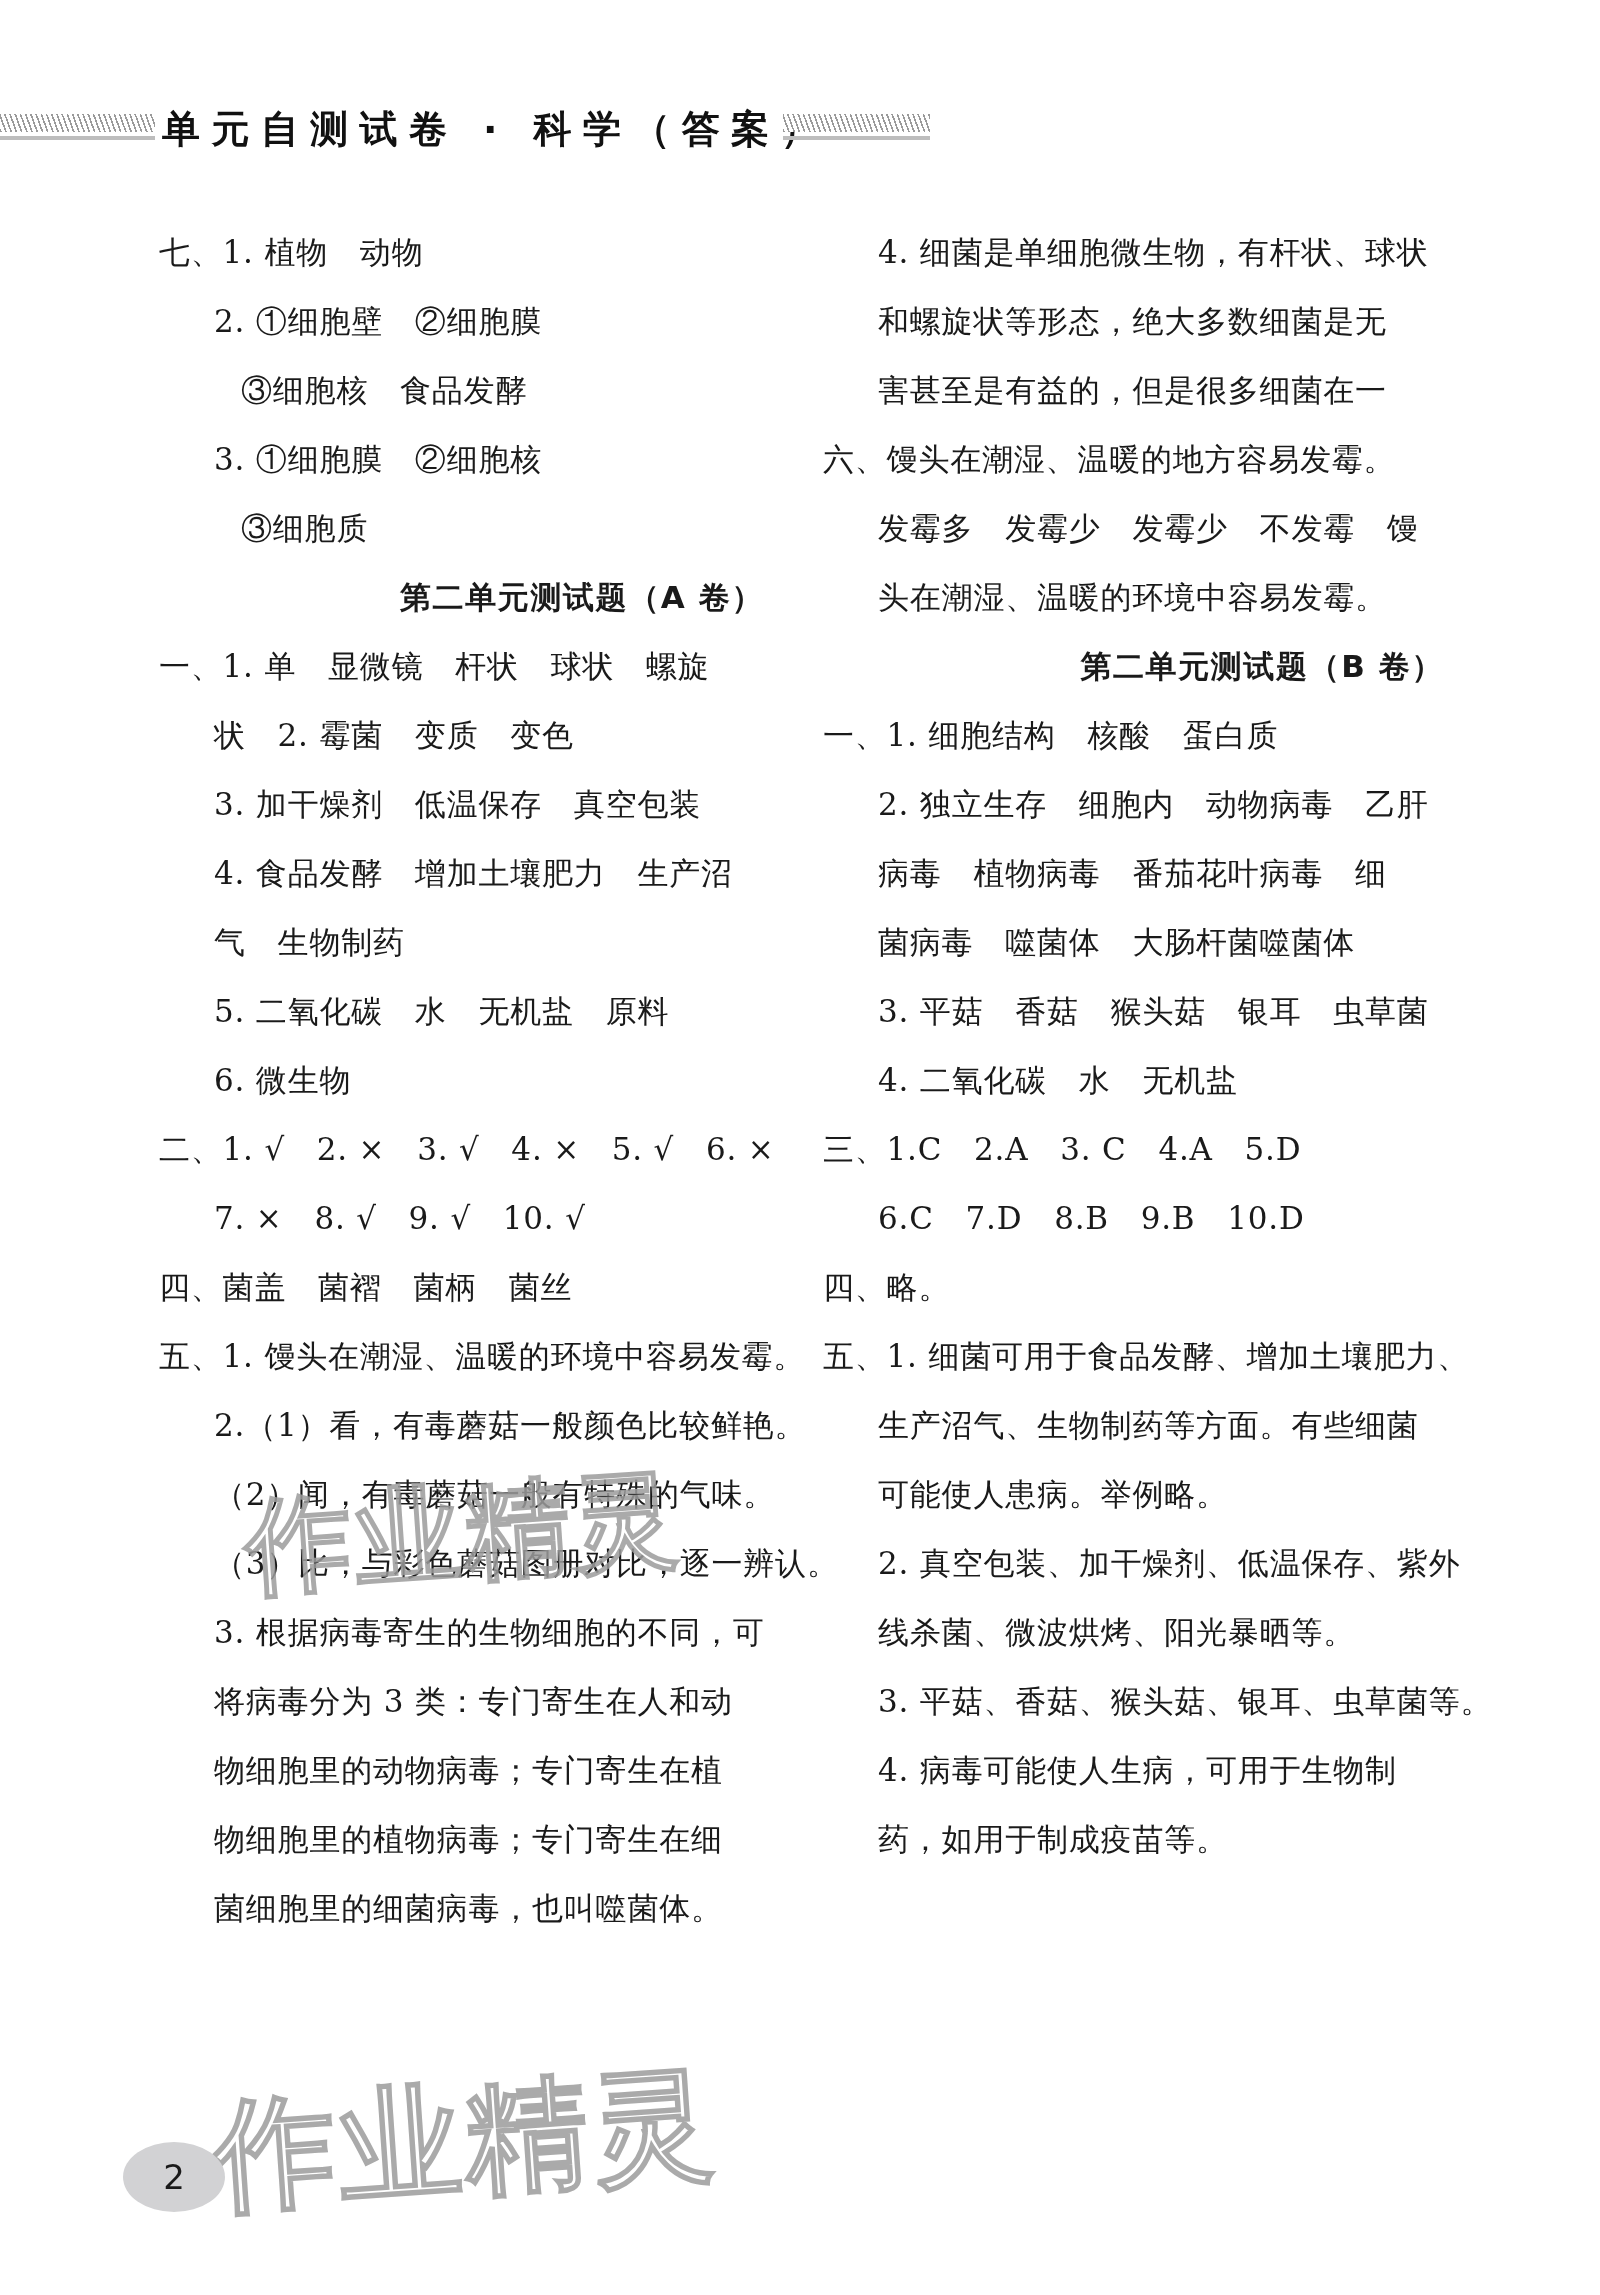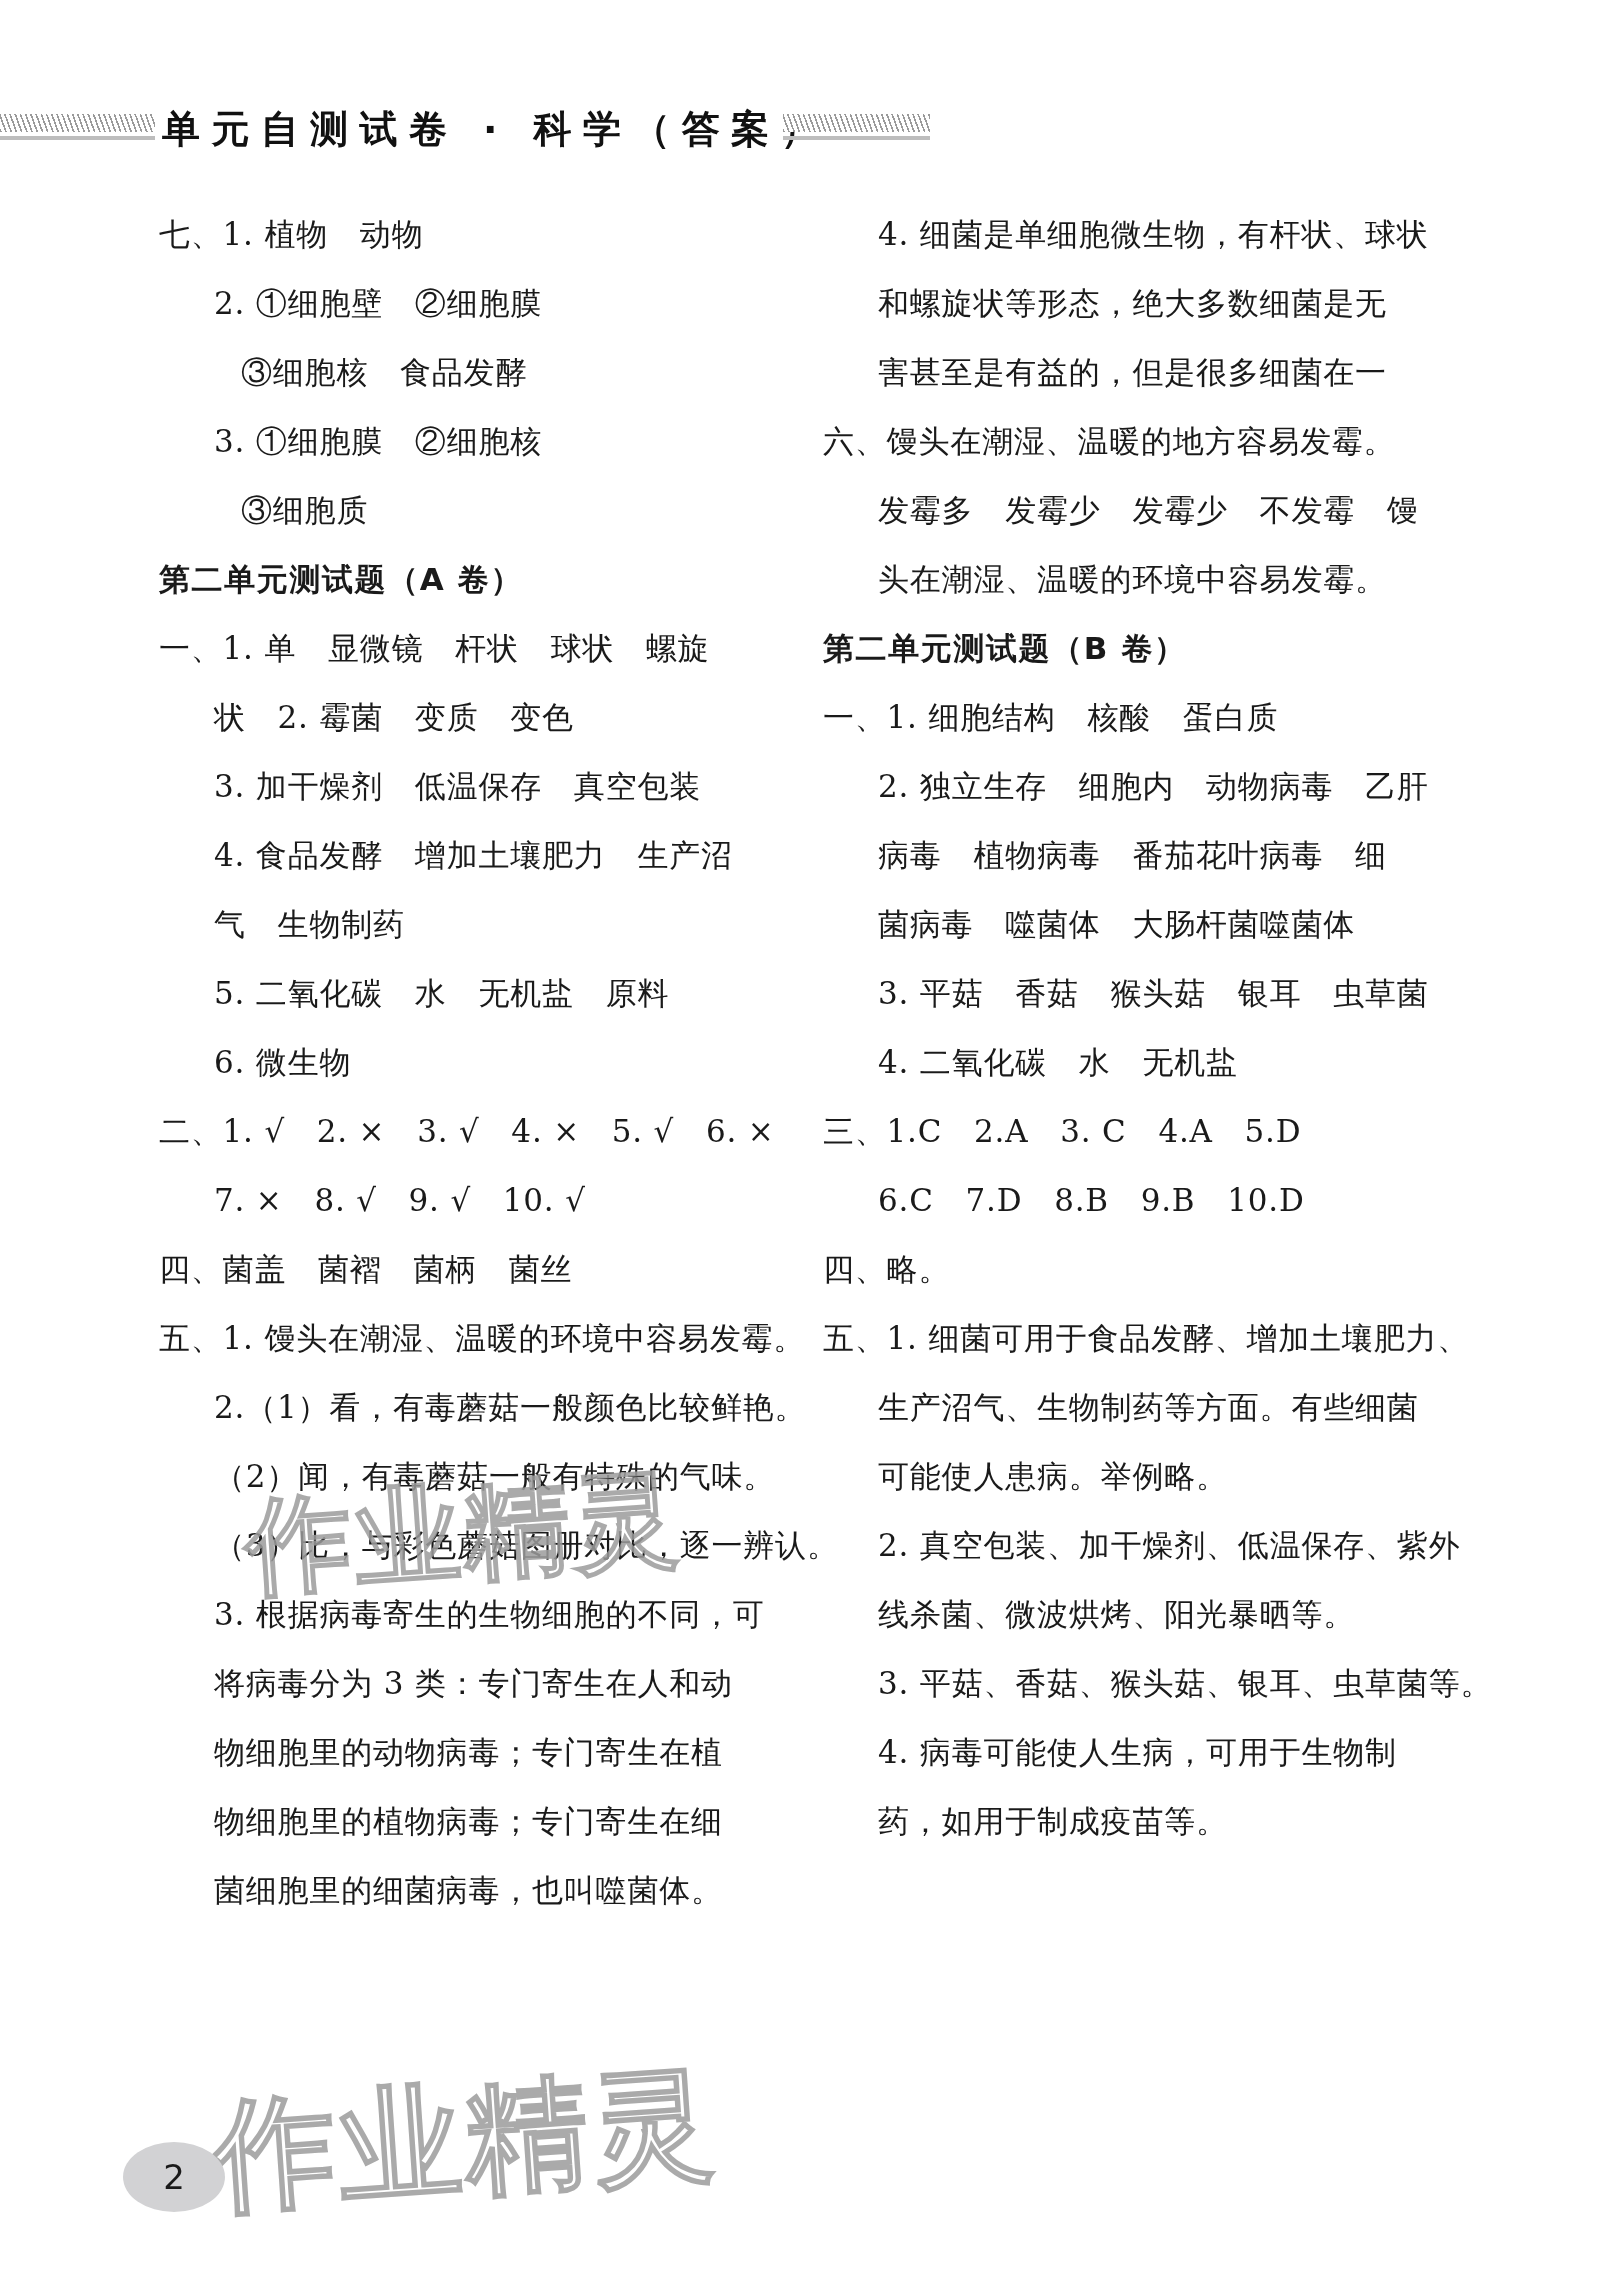--- a/index.html
+++ b/index.html
@@ -12,28 +12,28 @@
     background: repeating-linear-gradient(70deg, #9a9a9a 0 1.6px, #ffffff 1.6px 4.9px); }
   .hdr .stripe.l { left:0; width:155px; }
   .hdr .stripe.r { left:783px; width:147px; }
   .hdr .uline { position:absolute; top:33px; height:4.1px; background:#bdbdbd; }
   .hdr .uline.l { left:0; width:155px; }
   .hdr .uline.r { left:783px; width:147px; }
   .hdr .title { position:absolute; left:162px; top:0; font-family:"DejaVu Sans", "Liberation Sans", sans-serif;
     font-weight:bold; font-size:38px; letter-spacing:11.4px; line-height:52px; color:#111; white-space:nowrap; }
 
   
-  .col { position:absolute; top:200px; }
+  .col { position:absolute; top:218px; }
   .col.left  { left:159px;  width:605px; }
   .col.right { left:823px; width:621px; }
 
   .ln { height:69px; line-height:69px; font-size:31px; white-space:nowrap; letter-spacing:0.8px; }
   .ln.i1 { padding-left:55px; }
   .ln.i2 { padding-left:82px; }
-  .ln.sec { text-align:left; font-family:"DejaVu Sans", "Liberation Sans", sans-serif;
+  .ln.sec { text-align:right; font-family:"DejaVu Sans", "Liberation Sans", sans-serif;
             font-weight:bold; font-size:31px; letter-spacing:1.6px; }
   .col.left .ln.sec { padding-left:0; }
 
   
   .pnum { position:absolute; left:123px; top:2142px; width:102px; height:70px; border-radius:50%;
           background:#d2d2d4; text-align:center; line-height:70px;
           font-family:"DejaVu Sans", "Liberation Sans", sans-serif; font-size:34px; color:#1a1a1a; }
 
   
   .wm { position:absolute; font-family:"DejaVu Sans", "Liberation Sans", sans-serif; font-weight:bold;

